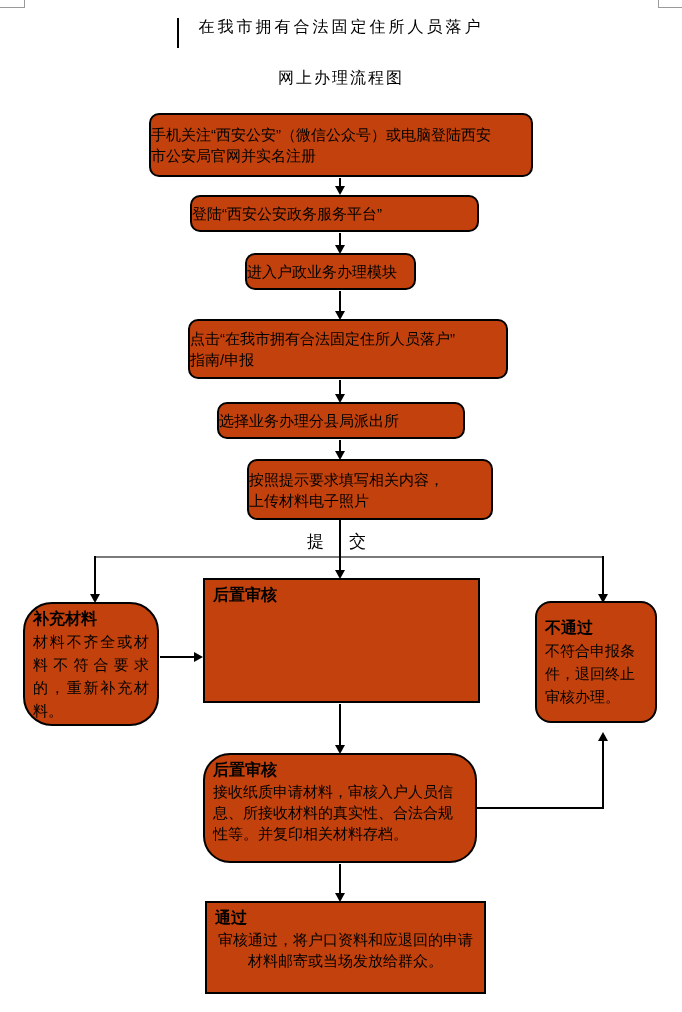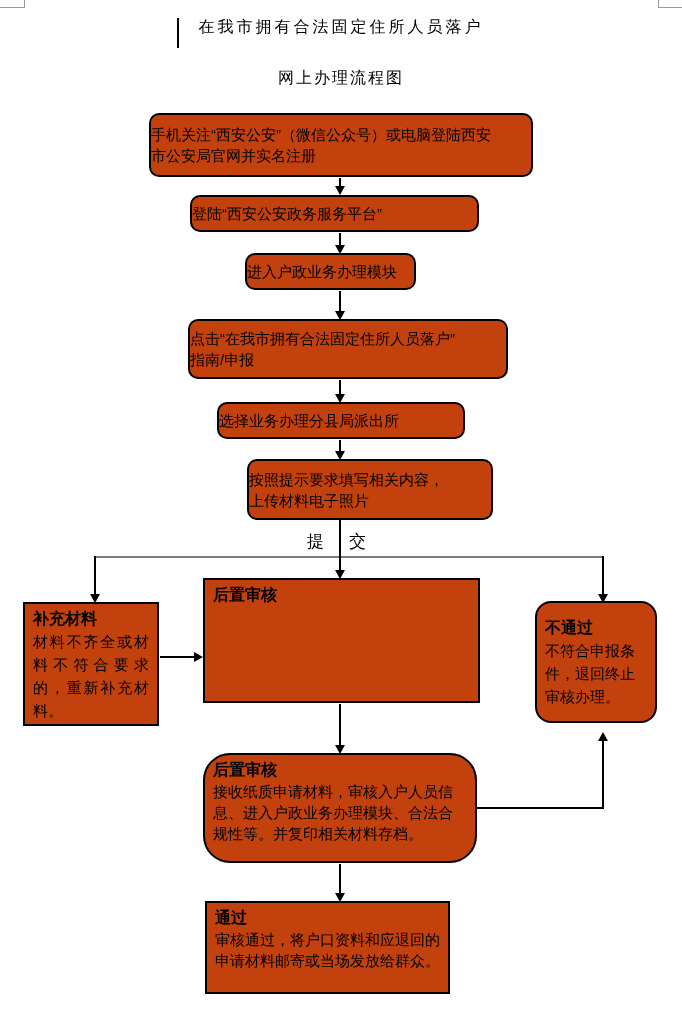--- a/index.html
+++ b/index.html
@@ -123,21 +123,21 @@
 
   <div class="vline" style="left:94px;top:556px;height:38px;"></div>
   <div class="ah-down" style="left:90px;top:594px;"></div>
 
   <div class="vline" style="left:339px;top:556px;height:14px;"></div>
   <div class="ah-down" style="left:335px;top:570px;"></div>
 
   <div class="vline" style="left:602px;top:556px;height:38px;"></div>
   <div class="ah-down" style="left:598px;top:594px;"></div>
 
-  <div class="box sharp pad" style="left:23px;top:602px;width:136px;height:124px;">
+  <div class="box sharp pad" style="left:23px;top:602px;width:136px;height:124px;border-radius:29px;">
     <div class="bt">补充材料</div>
     <div class="bd just" style="line-height:23px;">材料不齐全或材料不符合要求的，重新补充材料。</div>
   </div>
 
   <div class="hline" style="left:160px;top:656px;width:34px;"></div>
   <div class="ah-right" style="left:194px;top:652px;"></div>
 
   <div class="box sharp pad" style="left:203px;top:578px;width:277px;height:125px;">
     <div class="bt">后置审核</div>
   </div>
@@ -145,28 +145,28 @@
   <div class="box round-big pad" style="left:535px;top:601px;width:122px;height:122px;">
     <div class="bt">不通过</div>
     <div class="bd left" style="line-height:23px;">不符合申报条件，退回终止审核办理。</div>
   </div>
 
   <div class="vline" style="left:339px;top:704px;height:41px;"></div>
   <div class="ah-down" style="left:335px;top:745px;"></div>
 
   <div class="box sharp pad" style="left:203px;top:753px;width:274px;height:110px;border-radius:27px;">
     <div class="bt">后置审核</div>
-    <div class="bd left">接收纸质申请材料，审核入户人员信息、进入户政业务办理模块、合法合规性等。并复印相关材料存档。</div>
+    <div class="bd left">接收纸质申请材料，审核入户人员信息、所接收材料的真实性、合法合规性等。并复印相关材料存档。</div>
   </div>
 
   <div class="hline" style="left:477px;top:807px;width:127px;"></div>
   <div class="vline" style="left:602px;top:740px;height:67px;"></div>
   <div class="ah-up" style="left:598px;top:732px;"></div>
 
   <div class="vline" style="left:339px;top:864px;height:29px;"></div>
   <div class="ah-down" style="left:335px;top:893px;"></div>
 
-  <div class="box sharp pad" style="left:205px;top:901px;width:245px;height:93px;">
+  <div class="box sharp pad" style="left:205px;top:901px;width:281px;height:93px;">
     <div class="bt">通过</div>
     <div class="bd">审核通过，将户口资料和应退回的申请材料邮寄或当场发放给群众。</div>
   </div>
 
 </div>
 
 </body></html>

